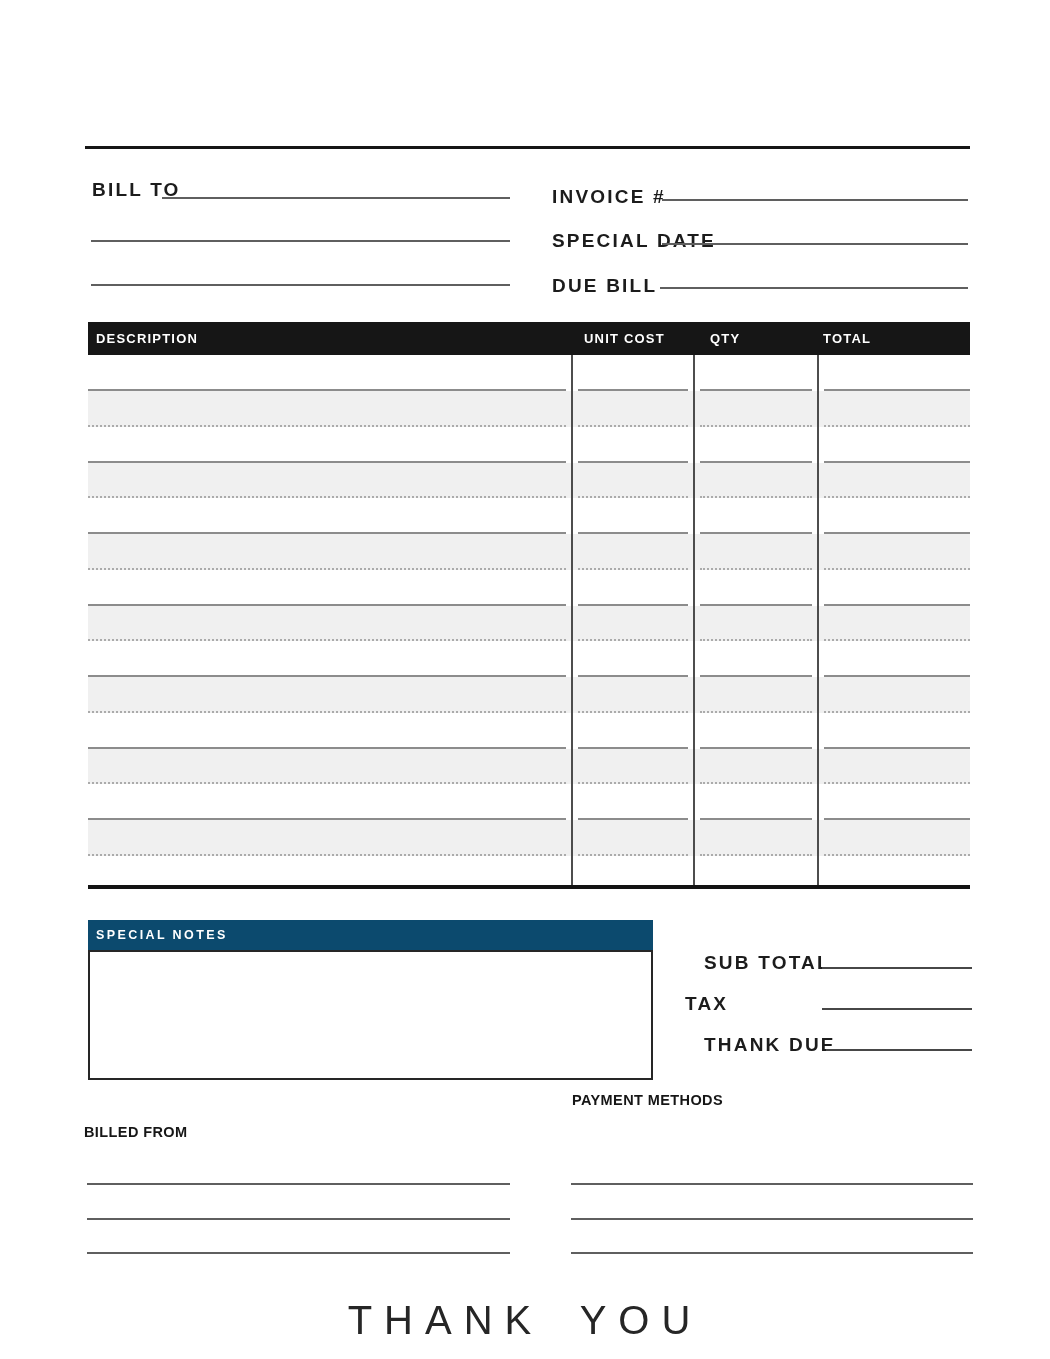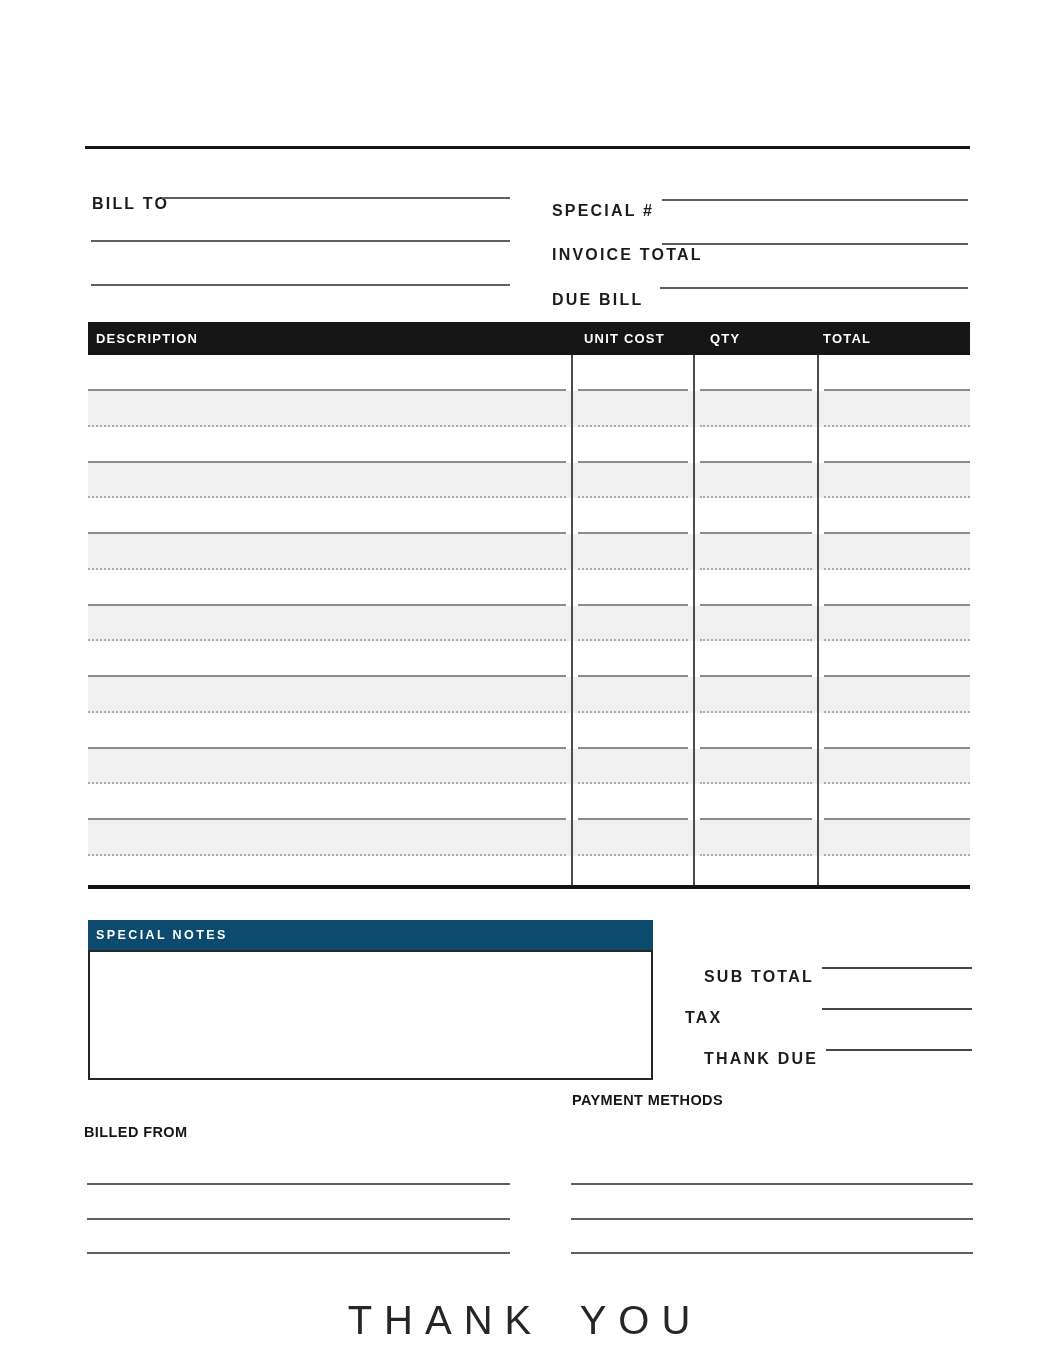--- a/index.html
+++ b/index.html
@@ -6,22 +6,22 @@
   .page{
     position:relative;width:1050px;height:1359px;background:#ffffff;overflow:hidden;
     font-family:"Liberation Sans","DejaVu Sans",sans-serif;color:#1a1a1a;
   }
   .title{
     position:absolute;top:30px;right:80px;margin:0;line-height:1;
     font-size:86px;font-weight:800;letter-spacing:1px;color:#141414;
   }
   .rule{position:absolute;left:85px;top:146px;width:885px;height:3px;background:#161616;}
   .lbl{
-    position:absolute;font-size:16px;font-weight:700;letter-spacing:2.2px;
-    color:#1c1c1c;white-space:nowrap;margin-top:16px;
+    position:absolute;font-size:19px;font-weight:700;letter-spacing:2.2px;
+    color:#1c1c1c;white-space:nowrap;
   }
   .lbl-cond{
     position:absolute;font-size:14.5px;font-weight:700;letter-spacing:.4px;
     color:#161616;white-space:nowrap;
   }
   .fline{position:absolute;height:2px;background:#5f5f5f;overflow:hidden;color:transparent;}
   
   .tbl-head{
     position:absolute;left:88px;top:322px;width:882px;height:33px;background:#161616;
   }
@@ -62,23 +62,23 @@
 
 <div class="page">
 
   <div class="rule"></div>
 
   <span class="lbl" style="left:92px;top:179px">BILL TO</span>
   <div class="fline" style="left:162px;top:197px;width:348px"></div>
   <div class="fline" style="left:91px;top:240px;width:419px"></div>
   <div class="fline" style="left:91px;top:284px;width:419px"></div>
 
-  <span class="lbl" style="left:552px;top:186px">SPECIAL #</span>
+  <span class="lbl" style="left:552px;top:186px">INVOICE #</span>
   <div class="fline" style="left:662px;top:199px;width:306px"></div>
-  <span class="lbl" style="left:552px;top:230px">INVOICE TOTAL</span>
+  <span class="lbl" style="left:552px;top:230px">SPECIAL DATE</span>
   <div class="fline" style="left:662px;top:243px;width:306px"></div>
   <span class="lbl" style="left:552px;top:275px">DUE BILL</span>
   <div class="fline" style="left:660px;top:287px;width:308px"></div>
 
   <div class="tbl-head">
     <span style="left:8px">DESCRIPTION</span>
     <span style="left:496px">UNIT COST</span>
     <span style="left:622px">QTY</span>
     <span style="left:735px">TOTAL</span>
   </div>

